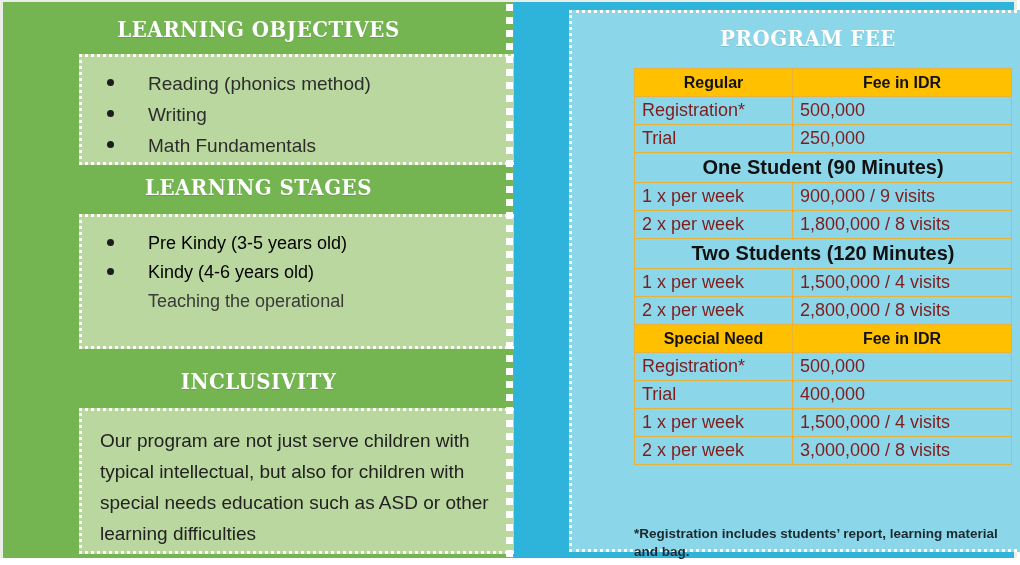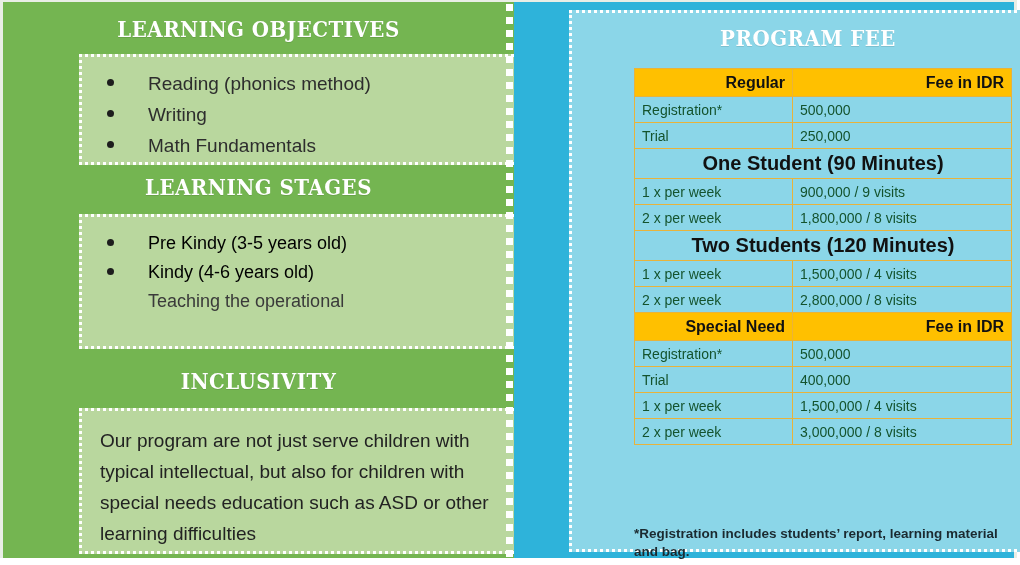--- a/index.html
+++ b/index.html
@@ -108,31 +108,31 @@
     left:62px;top:55px;
     width:378px;
     border-collapse:collapse;
     table-layout:fixed;
     font-family:"Liberation Sans", sans-serif;
     background:#8bd6e8;
   }
   .fee-table td{
     border:1px solid #e8b33b;
     padding:3px 7px;
-    font-size:14px;
-    color:#14532d;
+    font-size:18px;
+    color:#7f1d1d;
     height:26px;
     box-sizing:border-box;
     background:#8bd6e8;
   }
   .fee-table td.col-a{width:158px;}
   .fee-table tr.hdr td{
     background:#ffc000;
     font-weight:bold;
-    text-align:right;
+    text-align:center;
     color:#111;
     font-size:16px;
   }
   .fee-table tr.sub td{
     font-weight:bold;
     text-align:center;
     color:#111;
     font-size:20px;
   }
   .fee-table tr.sub td,

